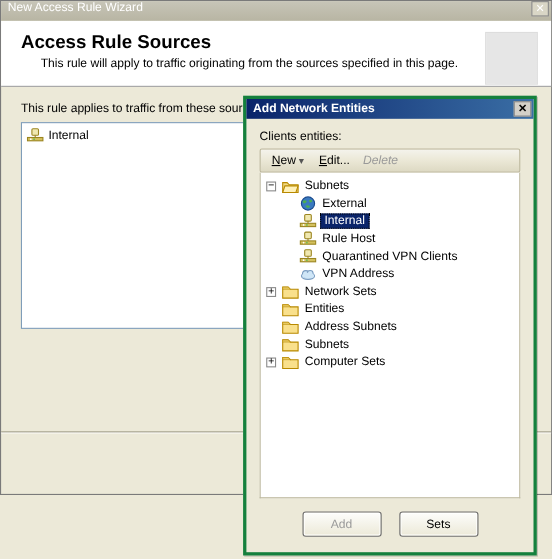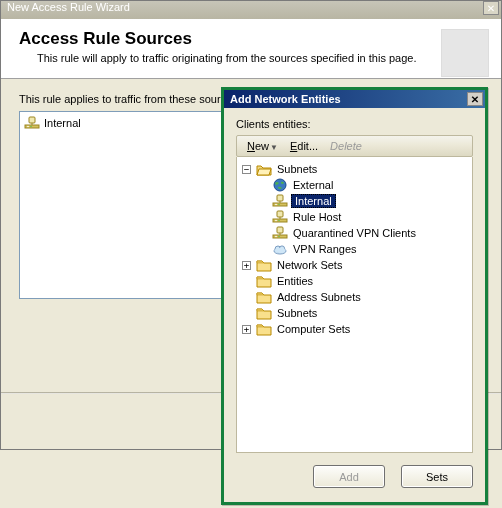--- a/index.html
+++ b/index.html
@@ -157,21 +157,21 @@
   .expander-spacer { width: 11px; display: inline-block; }
   .node-label { padding: 0 2px; }
   .node-label.selected {
     background: #0a246a;
     border: 1px dotted #000;
     color: #fff;
     padding: 0 3px;
   }
 
   .btnrow {
-    display: flex; justify-content: flex-end; gap: 16px;
+    display: flex; justify-content: center; gap: 16px;
     padding: 12px 0 4px 0;
   }
   .winbtn {
     width: 72px; height: 23px;
     background: linear-gradient(#fdfdfb,#ece9d8);
     border: 1px solid #707070;
     border-radius: 3px;
     font: 11px Tahoma, sans-serif;
     color: #000;
     display: inline-flex; align-items: center; justify-content: center;
@@ -322,21 +322,21 @@
               </div>
             </li>
             <li>
               <div class="node-row">
                 <span class="expander-spacer"></span>
                 <span class="ico">
                     <svg>
                       <use href="#cloud"></use>
                     </svg>
                   </span>
-                <span class="node-label">VPN Ranges</span>
+                <span class="node-label">VPN Address</span>
               </div>
             </li>
           </ul>
         </li>
         <li>
           <div class="node-row">
             <span class="expander">+</span>
             <span class="ico">
                 <svg>
                   <use href="#folder-closed"></use>

